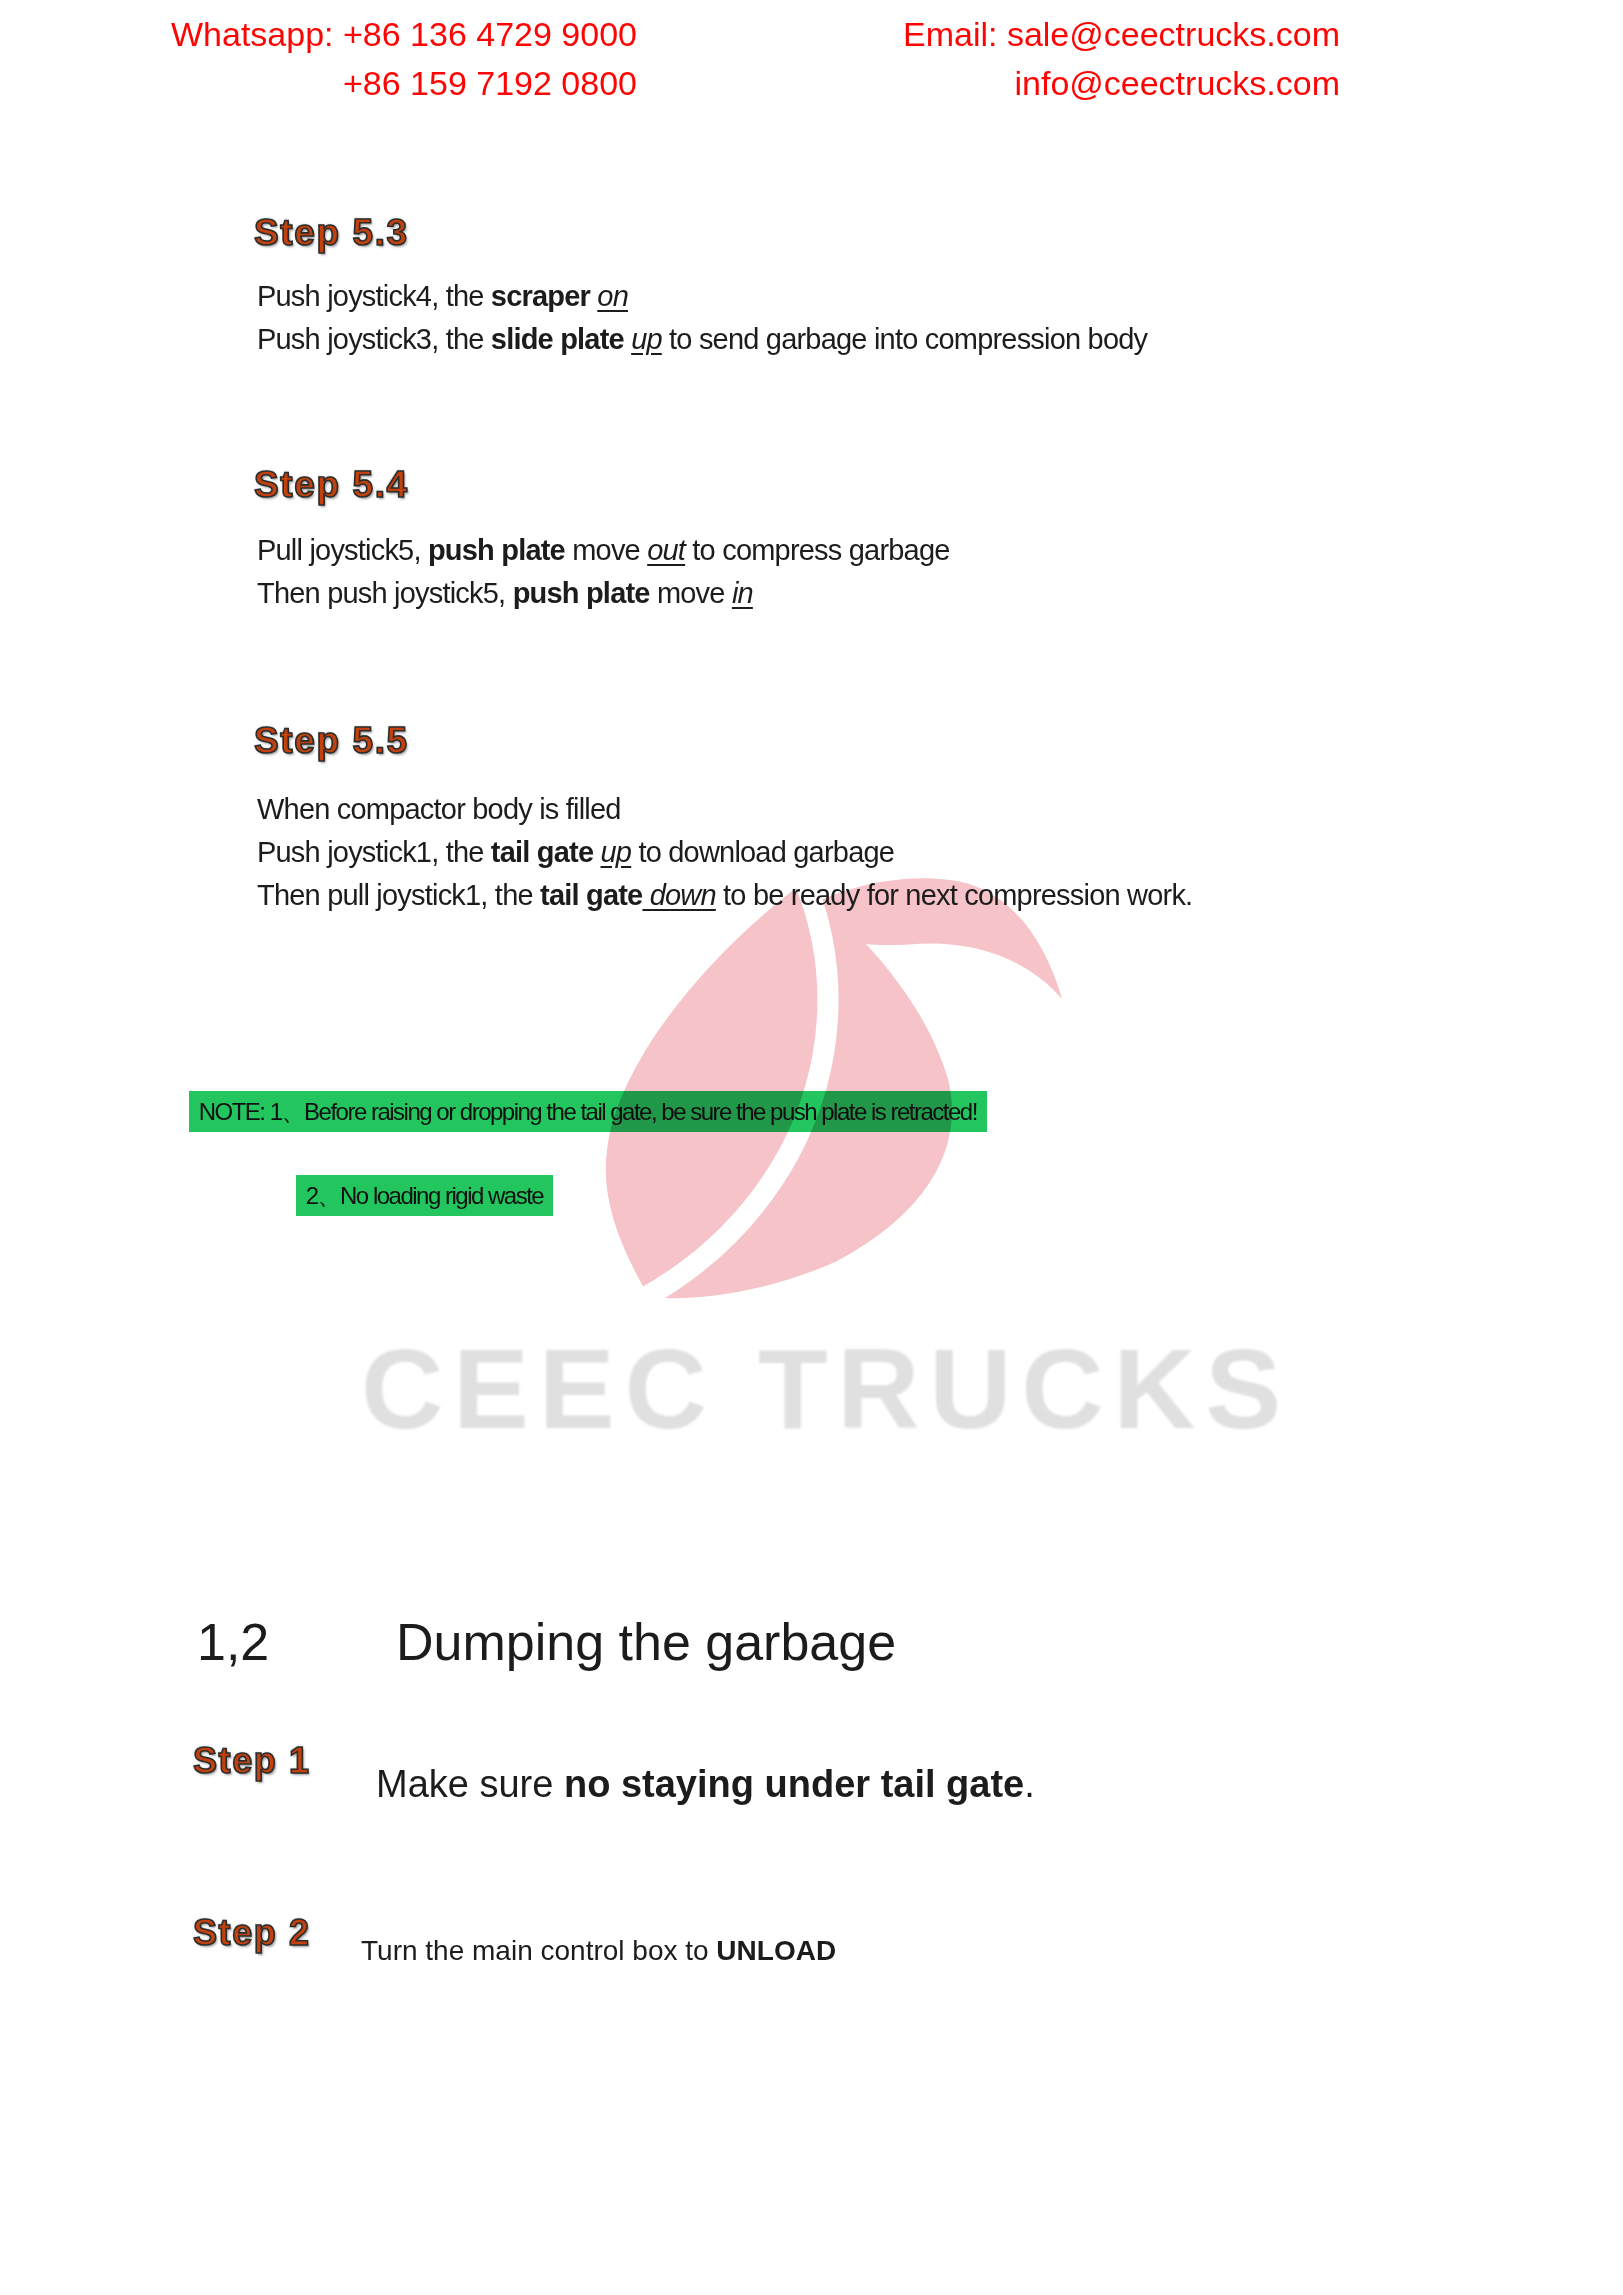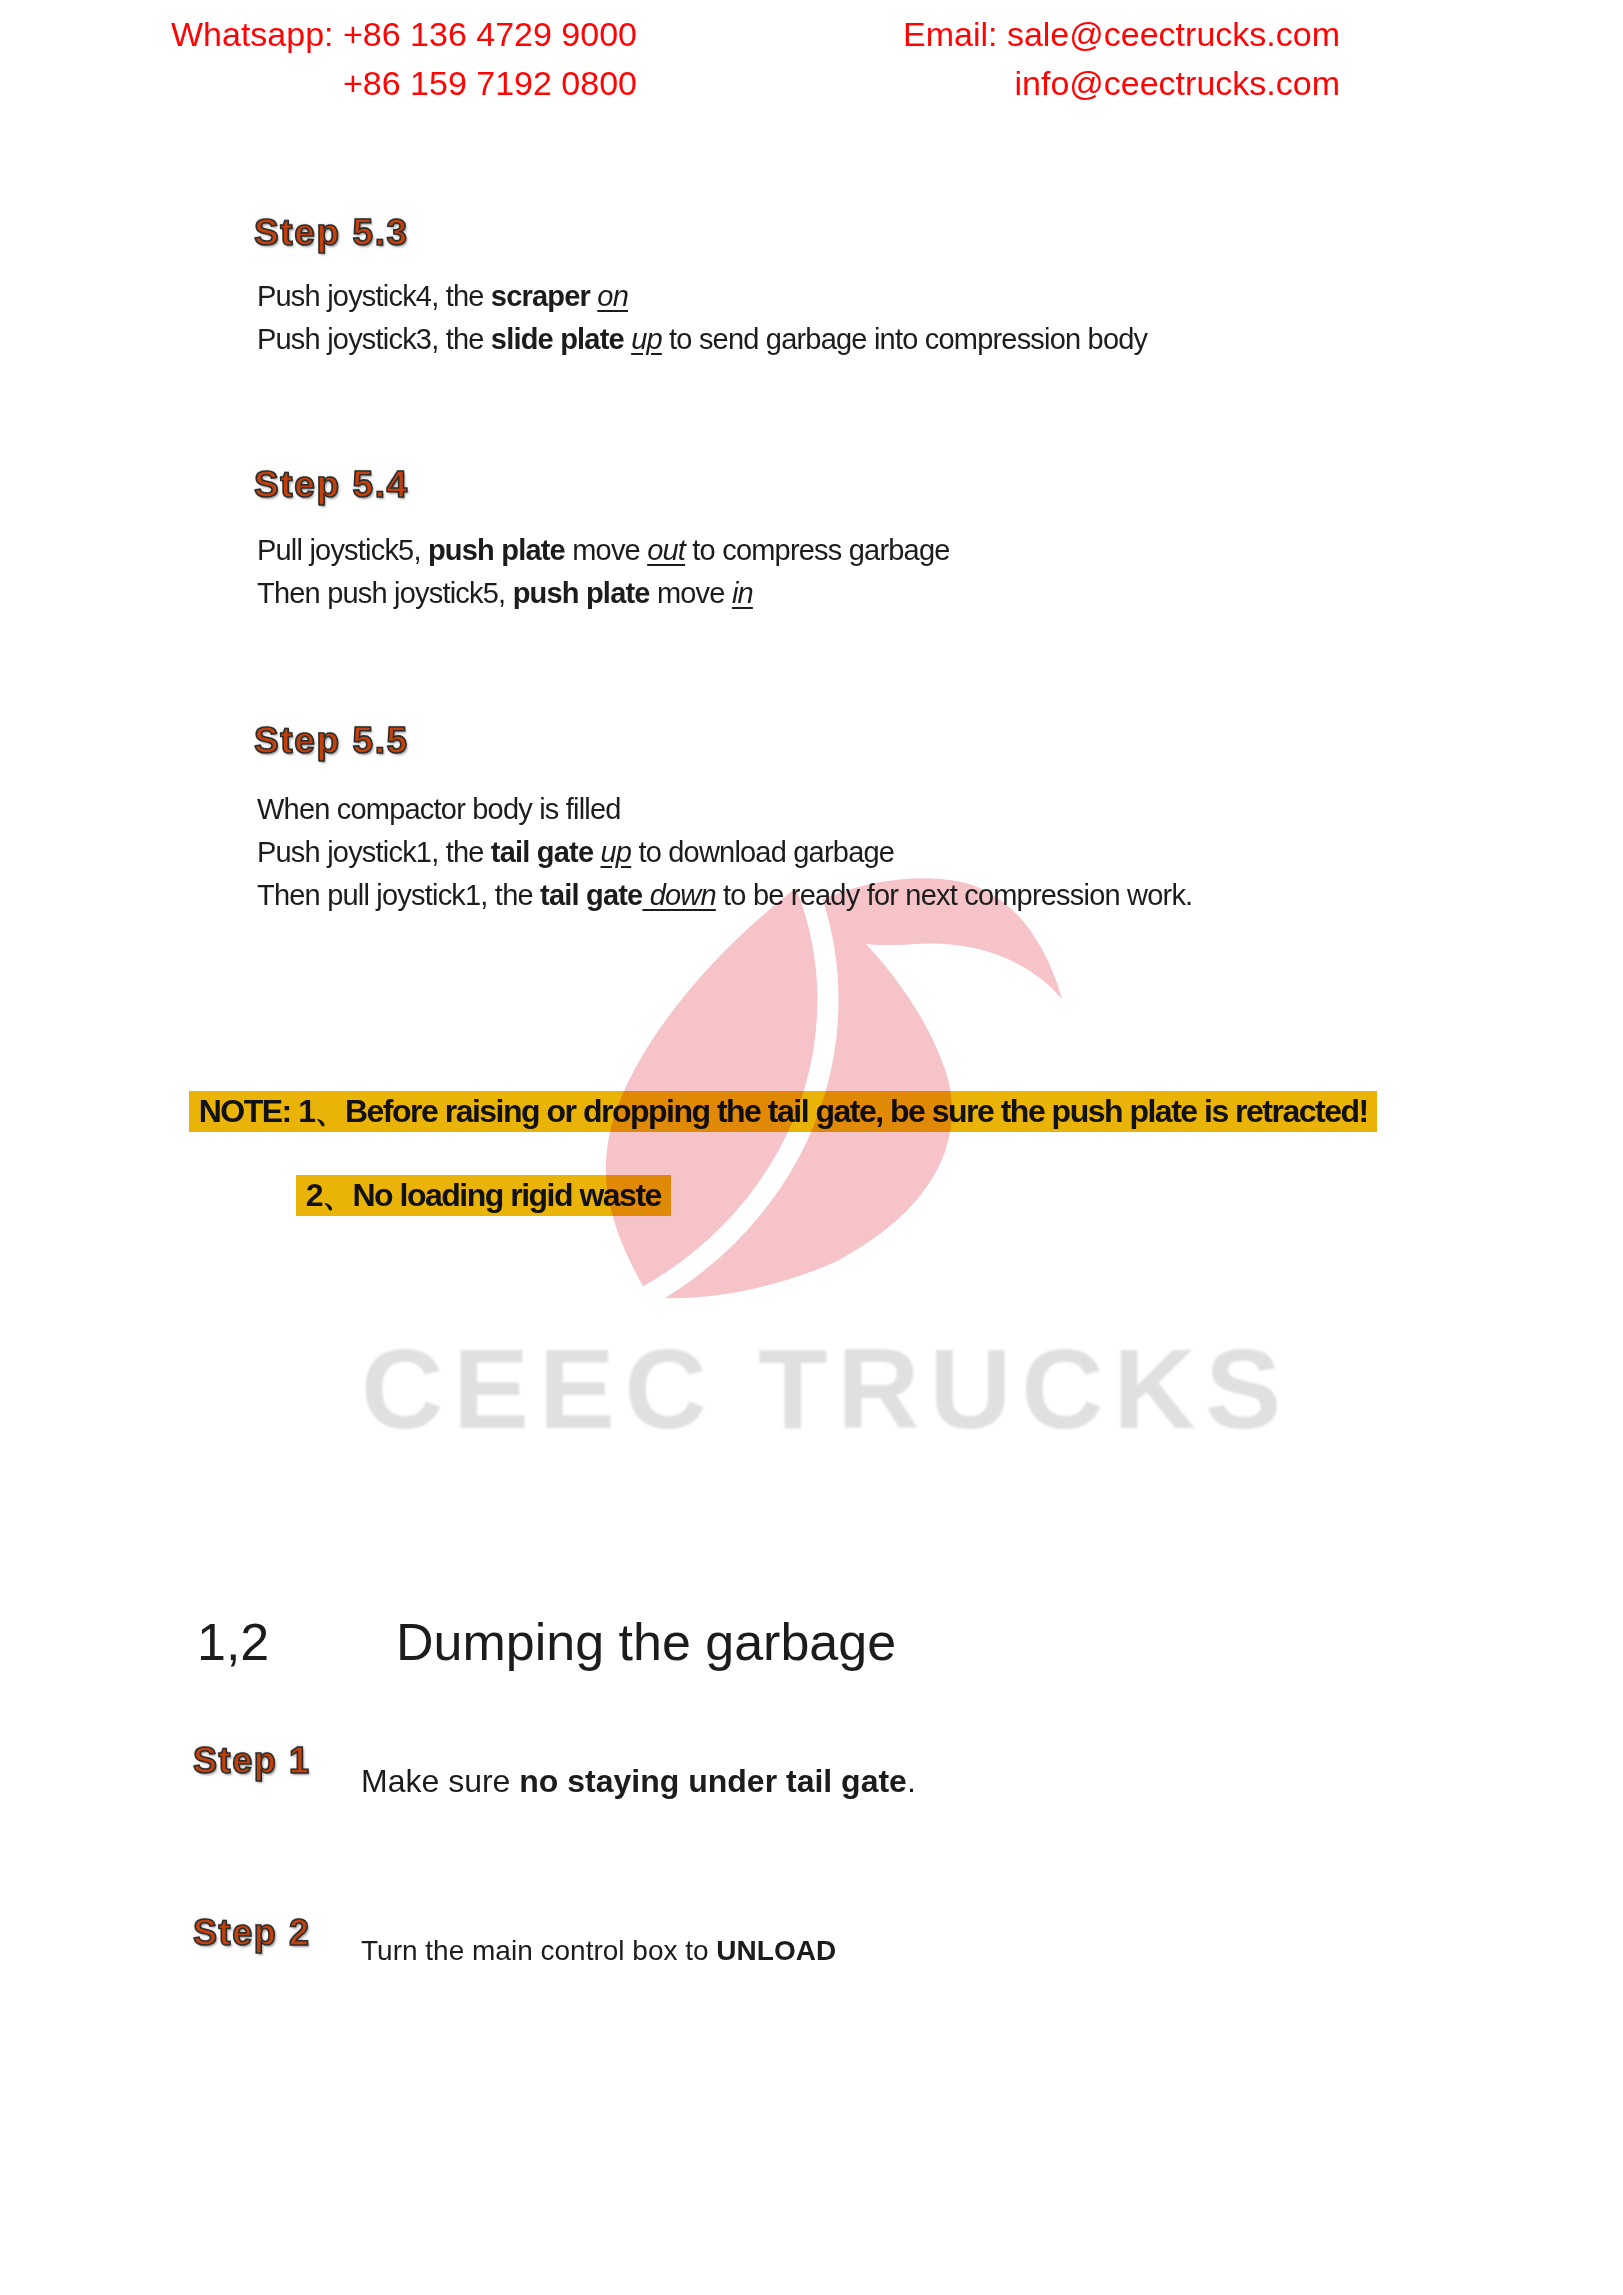--- a/index.html
+++ b/index.html
@@ -42,24 +42,24 @@
     line-height: 43px;
     letter-spacing: -0.8px;
     white-space: nowrap;
     z-index: 2;
   }
   .par .seg-b { font-weight: bold; }
   .par .seg-iu { font-style: italic; text-decoration: underline; text-underline-offset: 4px; }
 
   
   .hl {
-    background: #eab308;
+    background: #22c55e;
     mix-blend-mode: multiply;
-    font-weight: bold;
-    font-size: 32px;
+    font-weight: normal;
+    font-size: 24px;
     letter-spacing: -1.5px;
     padding: 0 9.7px;
     white-space: nowrap;
     z-index: 3;
     color: #111111;
   }
   .hl1 { line-height: 41px; height: 41px; }
   .hl2 { line-height: 41px; height: 41px; }
 
   
@@ -135,19 +135,19 @@
     <div><span>Then pull joystick1, the </span><span class="seg-b">tail gate</span><span class="seg-iu"> down</span><span> to be ready for next compression work.</span></div>
   </div>
 
   <div class="abs hl hl1" style="left:189px; top:1091px;">NOTE: 1、Before raising or dropping the tail gate, be sure the push plate is retracted!</div>
   <div class="abs hl hl2" style="left:296px; top:1175px;">2、No loading rigid waste</div>
 
   <div class="abs sec-title" style="left:197px; top:1616px;">1,2</div>
   <div class="abs sec-title" style="left:396px; top:1616px;">Dumping the garbage</div>
 
   <div class="abs step-head small" style="left:193px; top:1743px;">Step 1</div>
-  <div class="abs bstep" style="left:361px; top:1762px; font-size:32px;"><span>Make sure </span><span class="seg-b">no staying under tail gate</span><span>.</span></div>
+  <div class="abs bstep" style="left:376px; top:1762px; font-size:38px;"><span>Make sure </span><span class="seg-b">no staying under tail gate</span><span>.</span></div>
 
   <div class="abs step-head small" style="left:193px; top:1915px;">Step 2</div>
   <div class="abs bstep" style="left:361px; top:1934px;"><span>Turn the main control box to </span><span class="seg-b">UNLOAD</span></div>
 
 </div>
 
 
 </body></html>

